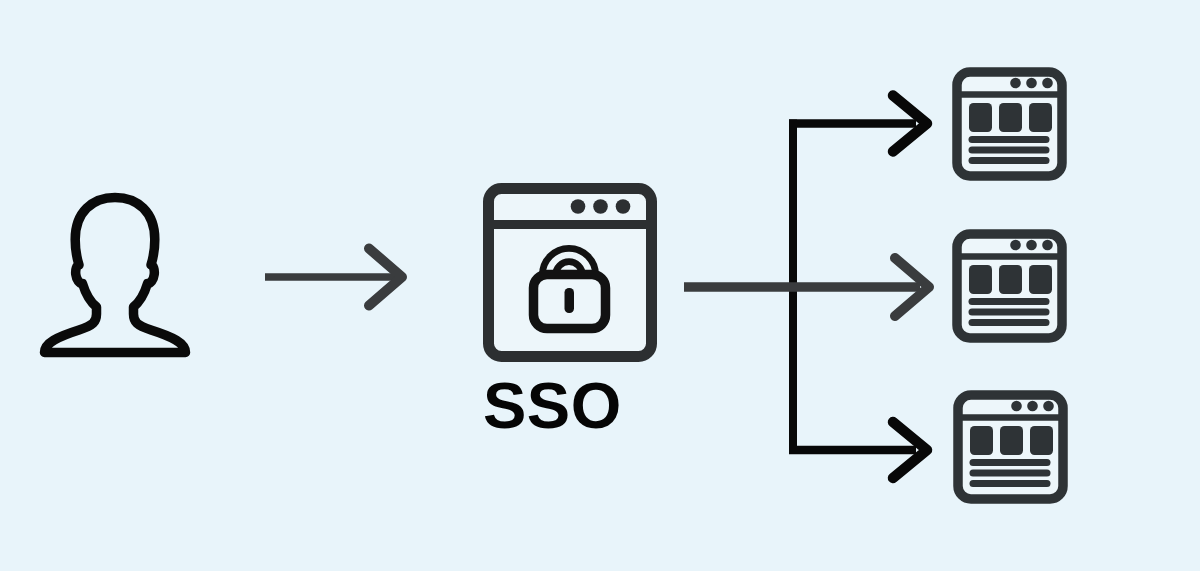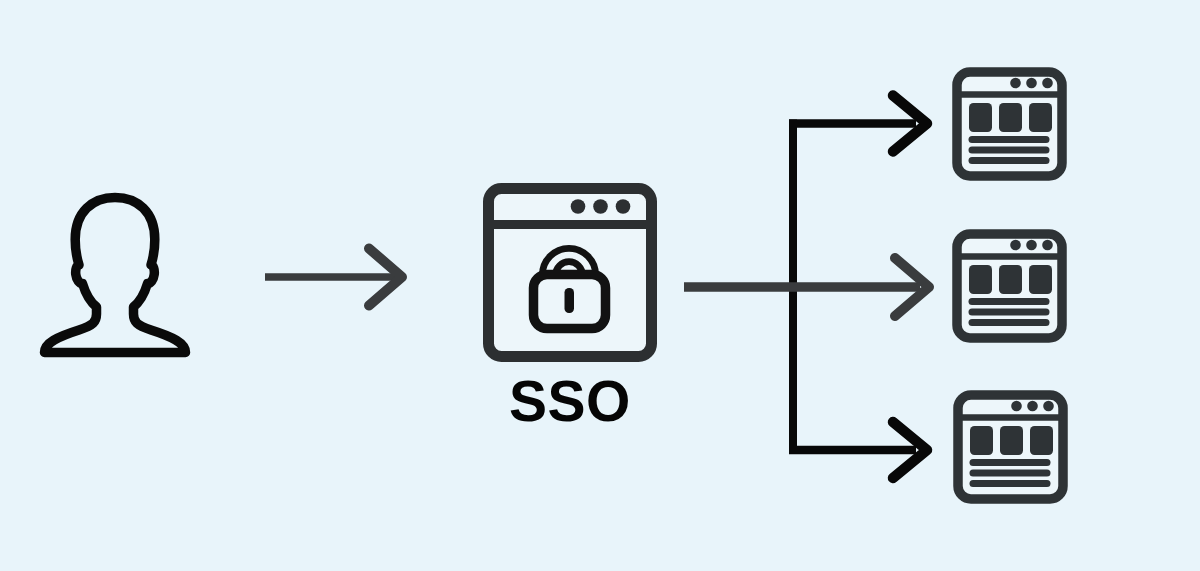--- a/index.html
+++ b/index.html
@@ -16,23 +16,23 @@
   }
   .abs { position: absolute; }
   svg { display: block; overflow: visible; }
 
   .person-svg   { left: 34px;  top: 186px; color: var(--ink, #0a0a0a); }
   .arrows-svg   { left: 0; top: 0; }
   .sso-svg      { left: 483px; top: 183px; color: var(--window, #2c2f31); }
   .lock-part    { color: var(--lock, #121212); }
   .sso-label {
     left: 483px; top: 372px; width: 174px;
-    text-align: center;
+    text-align: left;
     font-weight: bold;
-    font-size: 57px;
+    font-size: 65px;
     line-height: 1.05;
     letter-spacing: 0.5px;
     color: var(--label, #050505);
   }
   .app-svg { color: var(--app, #2e3336); }
   .app-top    { left: 952px; top: 67px;  }
   .app-middle { left: 952px; top: 229px; }
   .app-bottom { left: 953px; top: 390px; }
 
   .stroke-cur   { stroke: currentColor; fill: none; }

